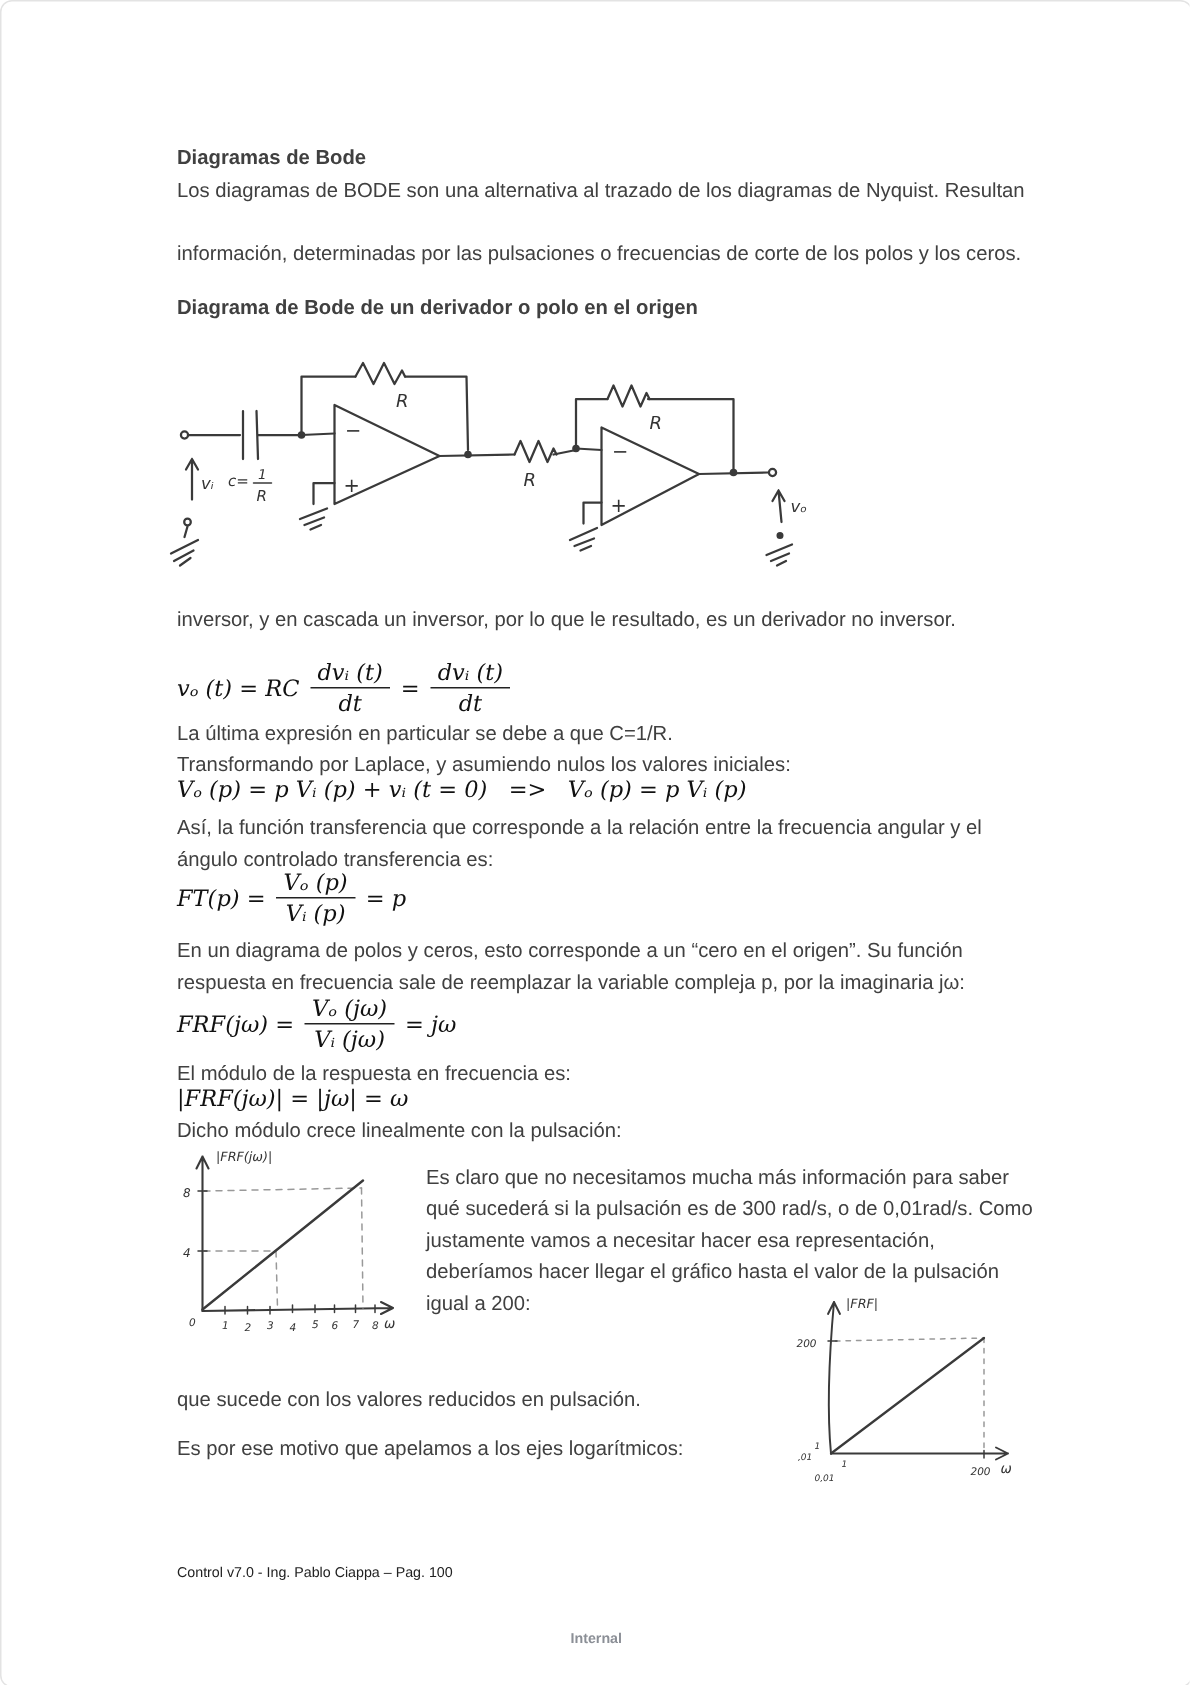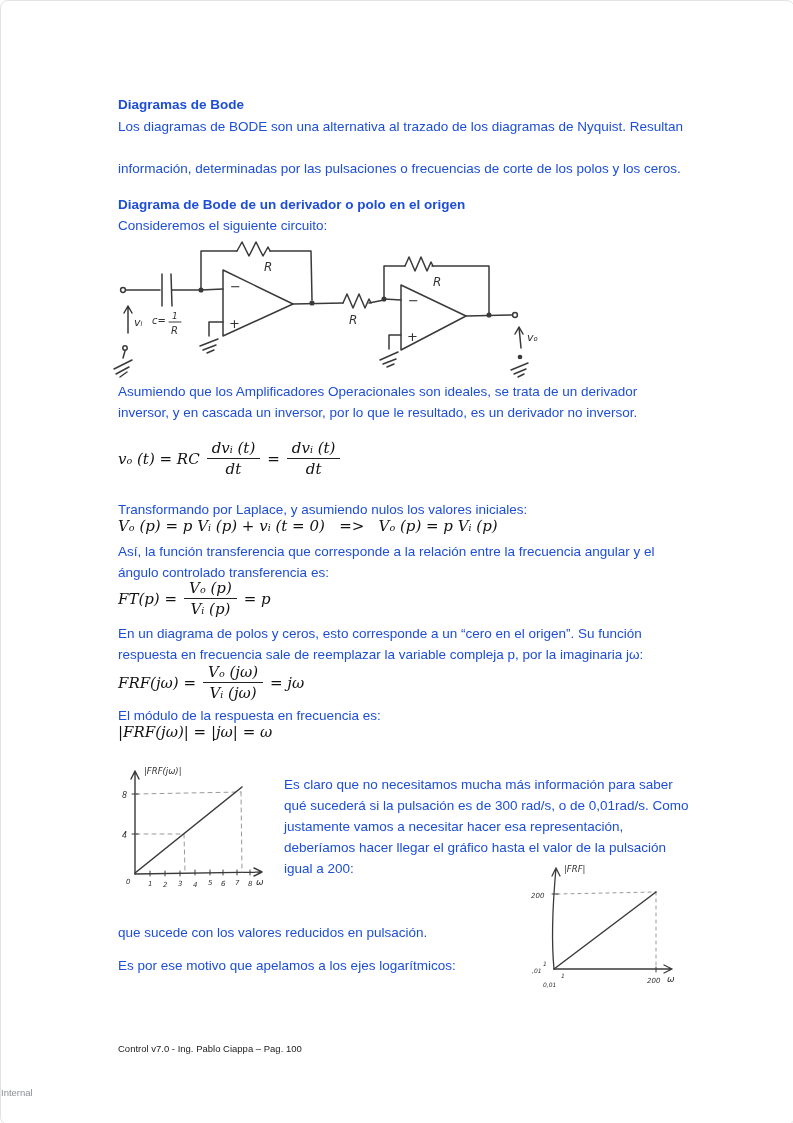--- a/index.html
+++ b/index.html
@@ -1,44 +1,43 @@
 <!DOCTYPE html>
 <html><head>
 <meta charset="utf-8">
 <style>
   html,body{margin:0;padding:0;background:#fff;}
   .page{
     position:relative;width:793px;height:1123px;background:#ffffff;
     border:1px solid #e3e3e3;border-radius:8px;overflow:hidden;
     font-family:"Liberation Sans",sans-serif;color:#1c1c1c;
   }
-  .line{position:absolute;white-space:pre;font-size:13.5px;line-height:21px;color:#1d4ed8;}
+  .line{position:absolute;white-space:pre;font-size:13.5px;line-height:21px;color:#404040;}
   .bold{font-weight:700;}
   .math{font-family:"DejaVu Serif","DejaVu Sans",serif;font-style:italic;font-size:15px;color:#111;}
   .math-row{position:absolute;display:flex;align-items:center;gap:7px;white-space:pre;}
   .frac{display:inline-flex;flex-direction:column;text-align:center;vertical-align:middle;}
   .frac .num{border-bottom:1.3px solid #222;padding:0 5px 1px 5px;}
   .frac .den{padding-top:1px;}
   .footer{position:absolute;font-size:9.5px;color:#222;}
-  .watermark{position:absolute;width:100%;text-align:left;font-size:9.5px;color:#8b8f96;}
+  .watermark{position:absolute;width:100%;text-align:center;font-size:9.5px;color:#8b8f96;font-weight:bold;}
   svg{position:absolute;overflow:visible;}
   svg text{font-family:"DejaVu Sans",sans-serif;fill:#333;}
   .hand{font-style:italic;}
 </style>
 </head>
 <body>
 
 <div class="page">
 
   <div class="line bold" style="left:117px;top:93px">Diagramas de Bode</div>
   <div class="line" style="left:117px;top:115px">Los diagramas de BODE son una alternativa al trazado de los diagramas de Nyquist. Resultan</div>
   <div class="line" style="left:117px;top:157px">información, determinadas por las pulsaciones o frecuencias de corte de los polos y los ceros.</div>
 
   <div class="line bold" style="left:117px;top:193px">Diagrama de Bode de un derivador o polo en el origen</div>
-  <div class="line" style="left:117px;top:214px">Consideremos el siguiente circuito:</div>
 
   <svg style="left:105px;top:237px" width="465" height="142" viewBox="0 0 465 142" stroke="#3a3a3a" stroke-width="1.5" fill="none" stroke-linecap="round" stroke-linejoin="round">
 
     <circle cx="17" cy="52" r="2.4"></circle>
     <path d="M20,52 L54,52"></path>
 
     <path d="M56,36 L56,68 M65,36 L66,68"></path>
     <path d="M66,52 L95,52"></path>
     <circle cx="95" cy="52" r="1.8" fill="#3a3a3a"></circle>
     <path d="M95,52 L117,51"></path>
@@ -89,36 +88,36 @@
     <path d="M360,78 L406,77"></path>
     <circle cx="383" cy="77" r="1.8" fill="#3a3a3a"></circle>
     <circle cx="409" cy="77" r="2.4"></circle>
 
     <path d="M415,110 L413,89 M413,89 l-4,7 M413,89 l4,7"></path>
     <text class="hand" x="421" y="103" font-size="11" stroke="none" fill="#333">vₒ</text>
     <circle cx="414" cy="119" r="1.6" fill="#3a3a3a"></circle>
     <path d="M405,132 l17,-7 M408,136 l12,-5 M412,139 l6,-3"></path>
   </svg>
 
-  <div class="line" style="left:117px;top:380px">Asumiendo que los Amplificadores Operacionales son ideales, se trata de un derivador</div>
   <div class="line" style="left:117px;top:401px">inversor, y en cascada un inversor, por lo que le resultado, es un derivador no inversor.</div>
 
   <div class="math-row" style="left:117px;top:438px">
     <span class="math">vₒ (t) = RC</span>
     <span class="frac">
       <span class="num math">dvᵢ (t)</span>
       <span class="den math">dt</span>
     </span>
     <span class="math">=</span>
     <span class="frac">
       <span class="num math">dvᵢ (t)</span>
       <span class="den math">dt</span>
     </span>
   </div>
 
+  <div class="line" style="left:117px;top:477px">La última expresión en particular se debe a que C=1/R.</div>
   <div class="line" style="left:117px;top:498px">Transformando por Laplace, y asumiendo nulos los valores iniciales:</div>
 
   <div class="math-row" style="left:117px;top:516px">
     <span class="math">Vₒ (p) = p Vᵢ (p) + vᵢ (t = 0)   =&gt;   Vₒ (p) = p Vᵢ (p)</span>
   </div>
 
   <div class="line" style="left:117px;top:540px">Así, la función transferencia que corresponde a la relación entre la frecuencia angular y el</div>
   <div class="line" style="left:117px;top:561px">ángulo controlado transferencia es:</div>
 
   <div class="math-row" style="left:117px;top:578px">
@@ -139,20 +138,21 @@
       <span class="num math">Vₒ (jω)</span>
       <span class="den math">Vᵢ (jω)</span>
     </span>
     <span class="math">= jω</span>
   </div>
 
   <div class="line" style="left:117px;top:704px">El módulo de la respuesta en frecuencia es:</div>
   <div class="math-row" style="left:117px;top:722px">
     <span class="math">|FRF(jω)| = |jω| = ω</span>
   </div>
+  <div class="line" style="left:117px;top:742px">Dicho módulo crece linealmente con la pulsación:</div>
 
   <svg style="left:112px;top:758px" width="168" height="138" viewBox="0 0 168 138" stroke="#3a3a3a" stroke-width="1.4" fill="none" stroke-linecap="round" stroke-linejoin="round">
 
     <path d="M22,115 L22,12 M22,12 l-4,8 M22,12 l4,8"></path>
     <path d="M22,115 L149,113 M149,113 l-8,-4 M149,113 l-8,4"></path>
     <text class="hand" x="31" y="15" font-size="8.5" stroke="none" fill="#333">|FRF(jω)|</text>
 
     <g stroke="#999" stroke-width="1" stroke-dasharray="4 4">
       <path d="M23,35 L128,33"></path>
       <path d="M23,75 L71,75"></path>

